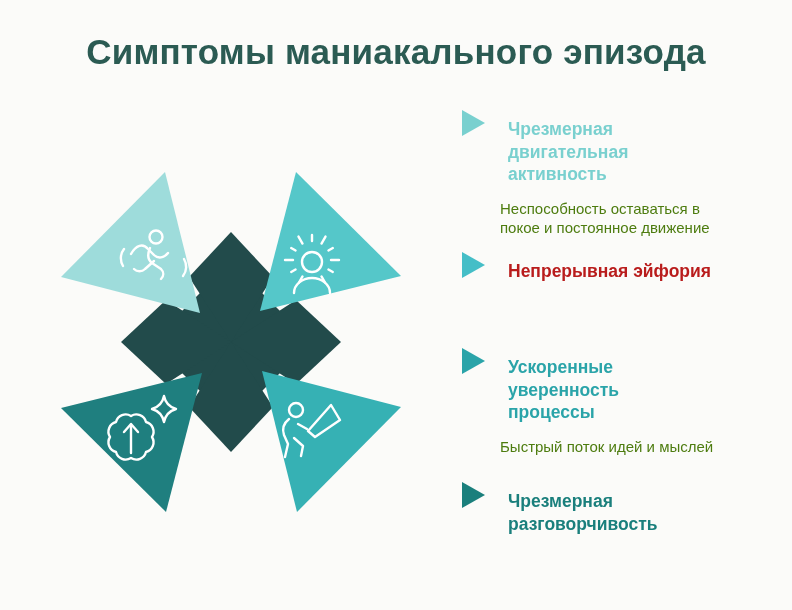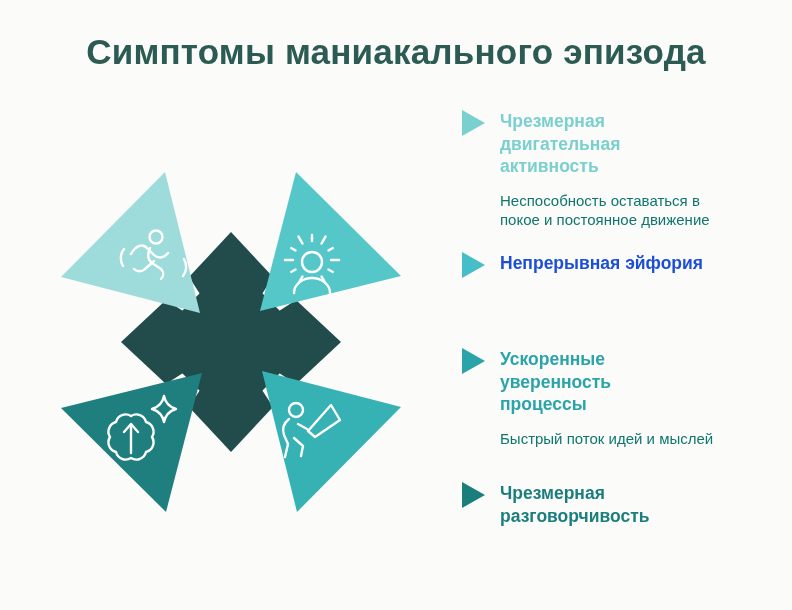--- a/index.html
+++ b/index.html
@@ -38,31 +38,31 @@
     align-items:flex-start;
   }
   .bullet{
     width:23px;height:26px;
     flex:0 0 23px;
     margin-top:0;
     clip-path:polygon(0 0, 100% 50%, 0 100%);
   }
   .item-text{margin-left:15px;}
   .item-heading{
-    margin:0;
+    margin:8px;
     font-size:17.5px;
     line-height:22.5px;
     font-weight:700;
     white-space:pre-line;
   }
   .item-desc{
     margin:13px 0 0 0;
     font-size:15px;
     line-height:19.5px;
-    color:#0f766e;
+    color:#4d7c0f;
     white-space:pre-line;
   }
 </style>
 </head>
 <body>
 
 <div class="canvas">
 
   <h1 class="title">Симптомы маниакального эпизода</h1>
 
@@ -140,21 +140,21 @@
 двигательная
 активность</h3>
         <p class="item-desc">Неспособность оставаться в
 покое и постоянное движение</p>
       </div>
     </div>
 
     <div class="item" style="top:252px">
       <div class="bullet" style="background-color: rgb(69, 190, 199);"></div>
       <div class="item-text">
-        <h3 class="item-heading" style="color: #1d4ed8;">Непрерывная эйфория</h3>
+        <h3 class="item-heading" style="color: #b91c1c;">Непрерывная эйфория</h3>
       </div>
     </div>
 
     <div class="item" style="top:348px">
       <div class="bullet" style="background-color: rgb(42, 164, 169);"></div>
       <div class="item-text">
         <h3 class="item-heading" style="color: rgb(42, 164, 169);">Ускоренные
 уверенность
 процессы</h3>
         <p class="item-desc">Быстрый поток идей и мыслей</p>

